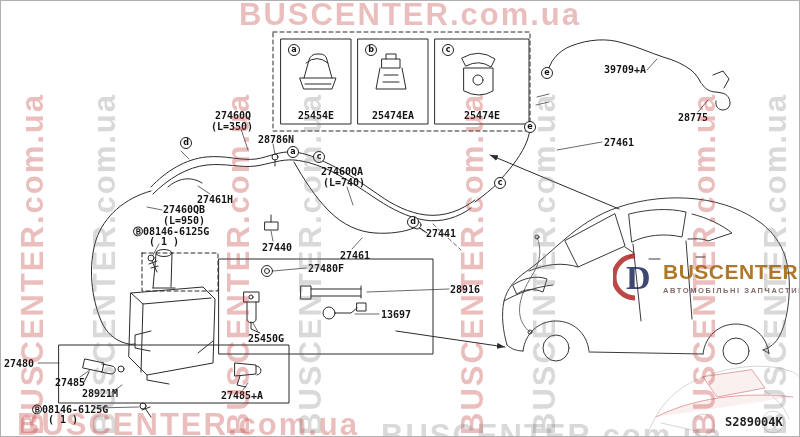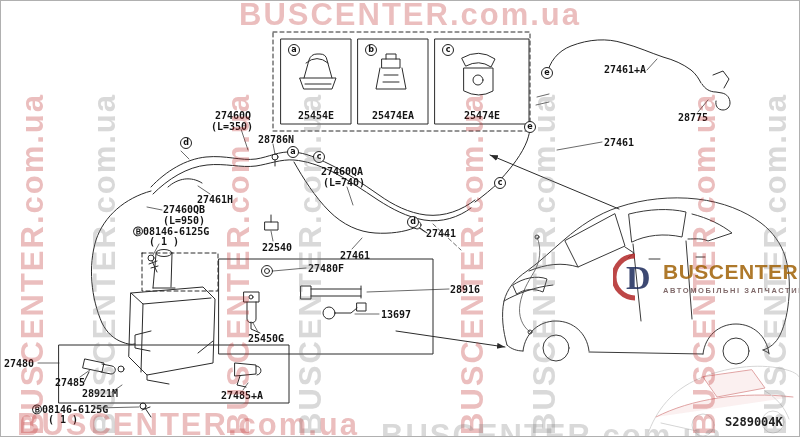--- a/index.html
+++ b/index.html
@@ -184,31 +184,31 @@
       <circle cx="772" cy="421" r="11" class="decor"></circle>
     </g>
   </svg>
 
   <div class="lbl" style="left:214px;top:109px">27460Q</div>
   <div class="lbl" style="left:210px;top:120px">(L=350)</div>
   <div class="lbl" style="left:257px;top:133px">28786N</div>
   <div class="lbl" style="left:297px;top:109px">25454E</div>
   <div class="lbl" style="left:371px;top:109px">25474EA</div>
   <div class="lbl" style="left:463px;top:109px">25474E</div>
-  <div class="lbl" style="left:603px;top:63px">27461+A</div>
+  <div class="lbl" style="left:603px;top:63px">39709+A</div>
   <div class="lbl" style="left:677px;top:111px">28775</div>
   <div class="lbl" style="left:603px;top:136px">27461</div>
   <div class="lbl" style="left:320px;top:165px">27460QA</div>
   <div class="lbl" style="left:322px;top:176px">(L=740)</div>
   <div class="lbl" style="left:196px;top:193px">27461H</div>
   <div class="lbl" style="left:162px;top:203px">27460QB</div>
   <div class="lbl" style="left:162px;top:214px">(L=950)</div>
   <div class="lbl" style="left:132px;top:224px">Ⓑ08146-6125G</div>
   <div class="lbl" style="left:148px;top:235px">( 1 )</div>
-  <div class="lbl" style="left:261px;top:241px">22540</div>
+  <div class="lbl" style="left:261px;top:241px">27440</div>
   <div class="lbl" style="left:339px;top:249px">27461</div>
   <div class="lbl" style="left:425px;top:227px">27441</div>
   <div class="lbl" style="left:307px;top:262px">27480F</div>
   <div class="lbl" style="left:449px;top:283px">28916</div>
   <div class="lbl" style="left:380px;top:308px">13697</div>
   <div class="lbl" style="left:247px;top:332px">25450G</div>
   <div class="lbl" style="left:3px;top:357px">27480</div>
   <div class="lbl" style="left:54px;top:376px">27485</div>
   <div class="lbl" style="left:81px;top:387px">28921M</div>
   <div class="lbl" style="left:220px;top:389px">27485+A</div>

